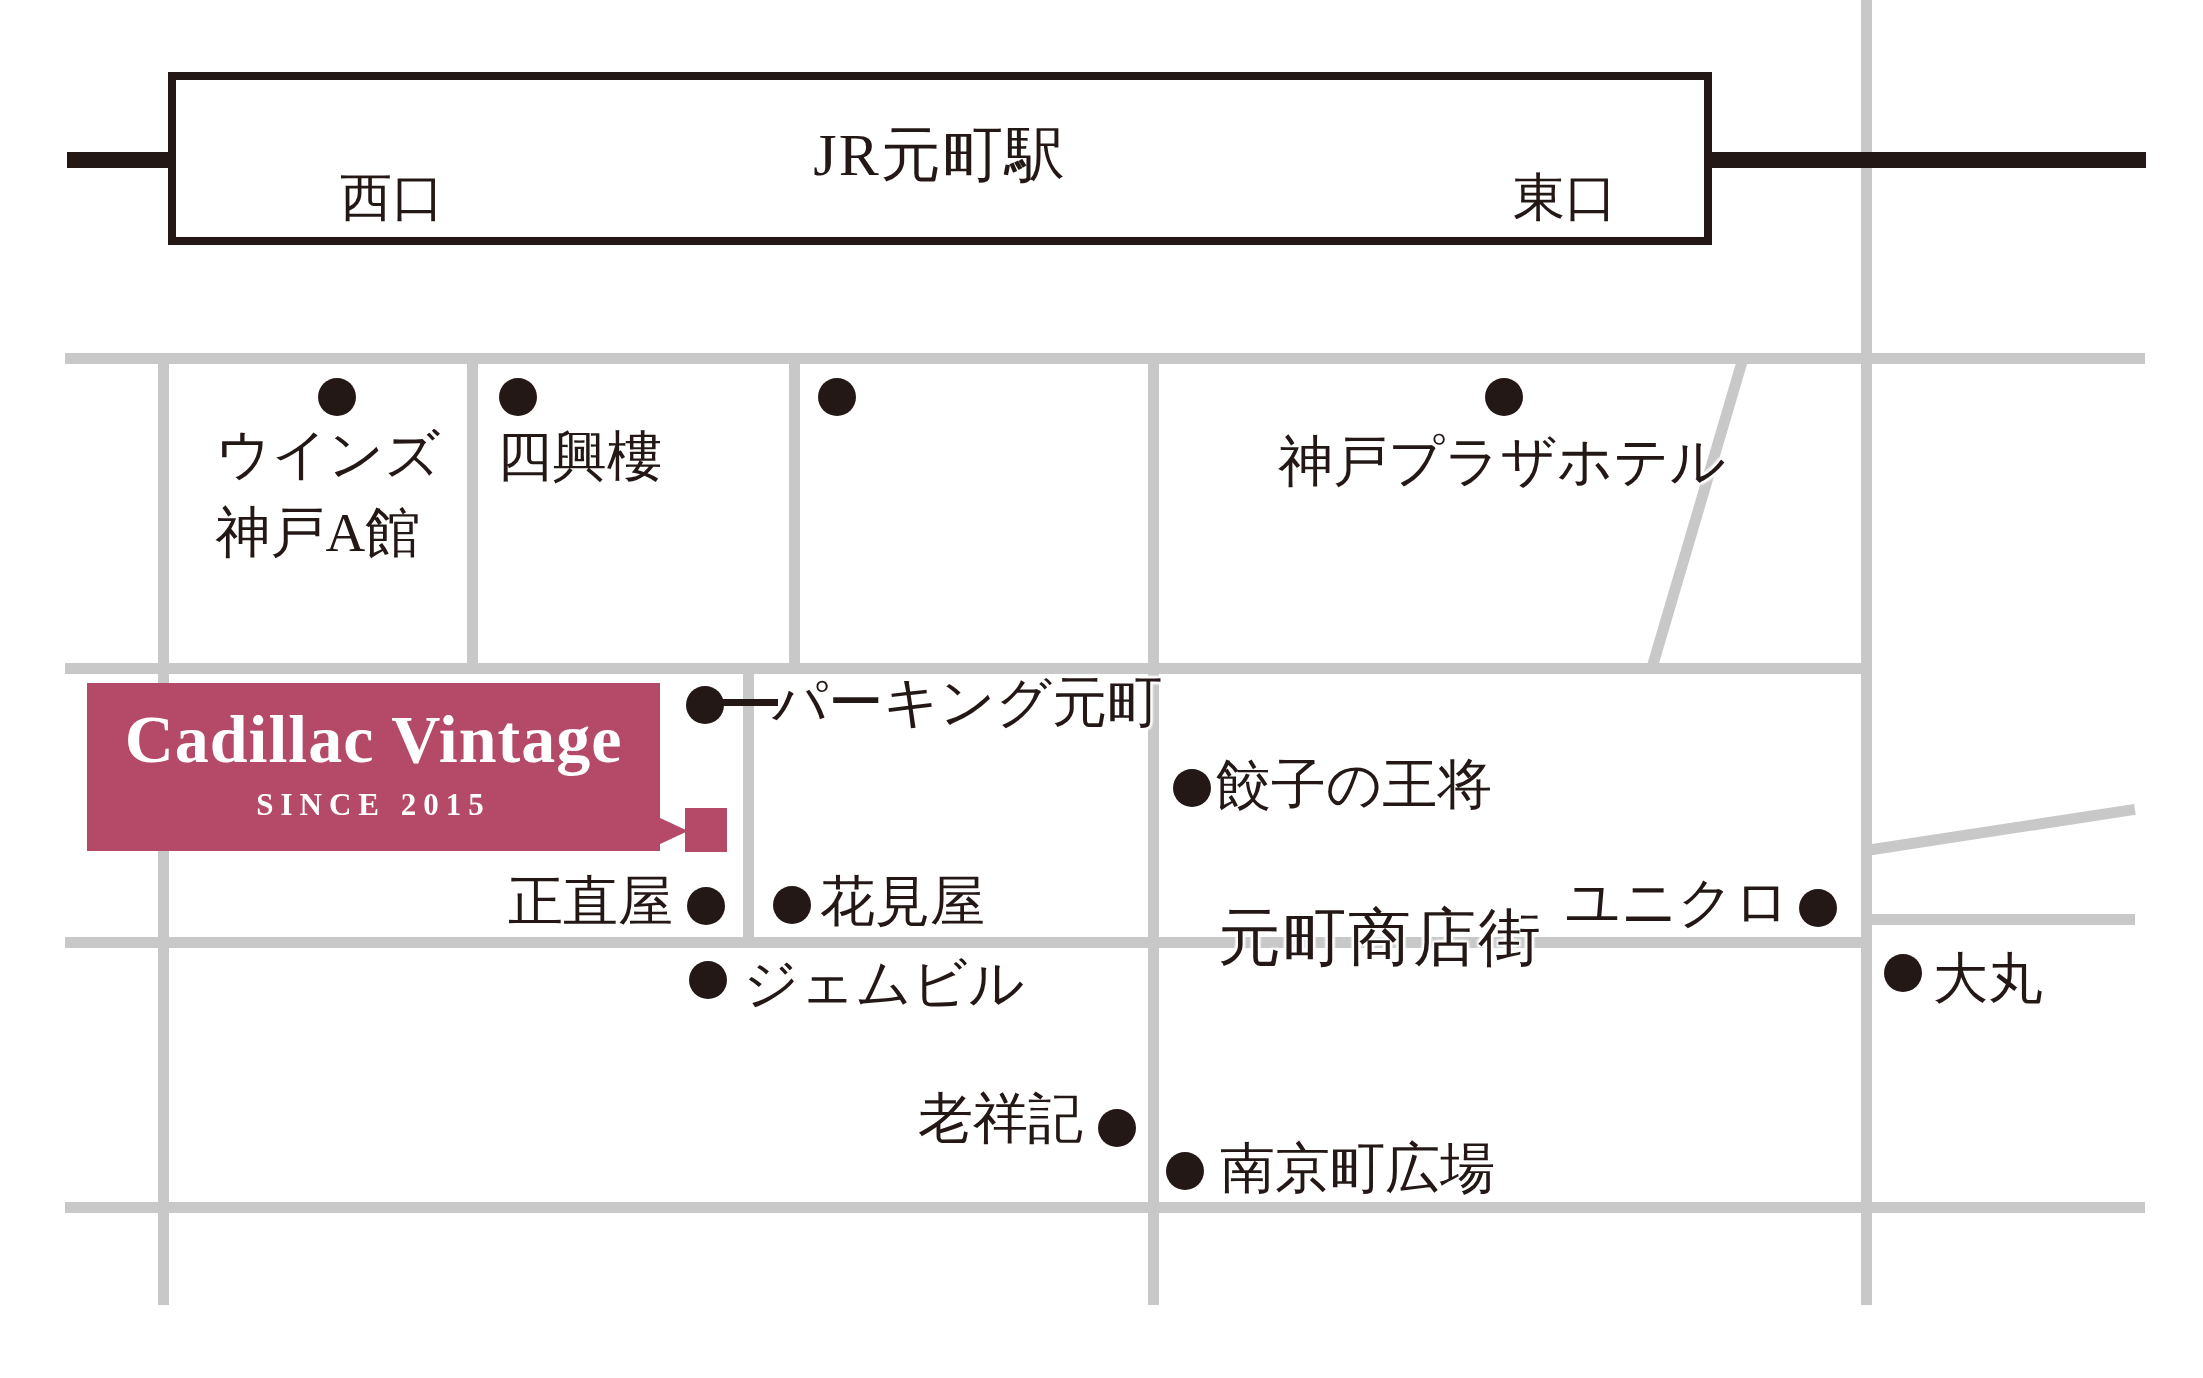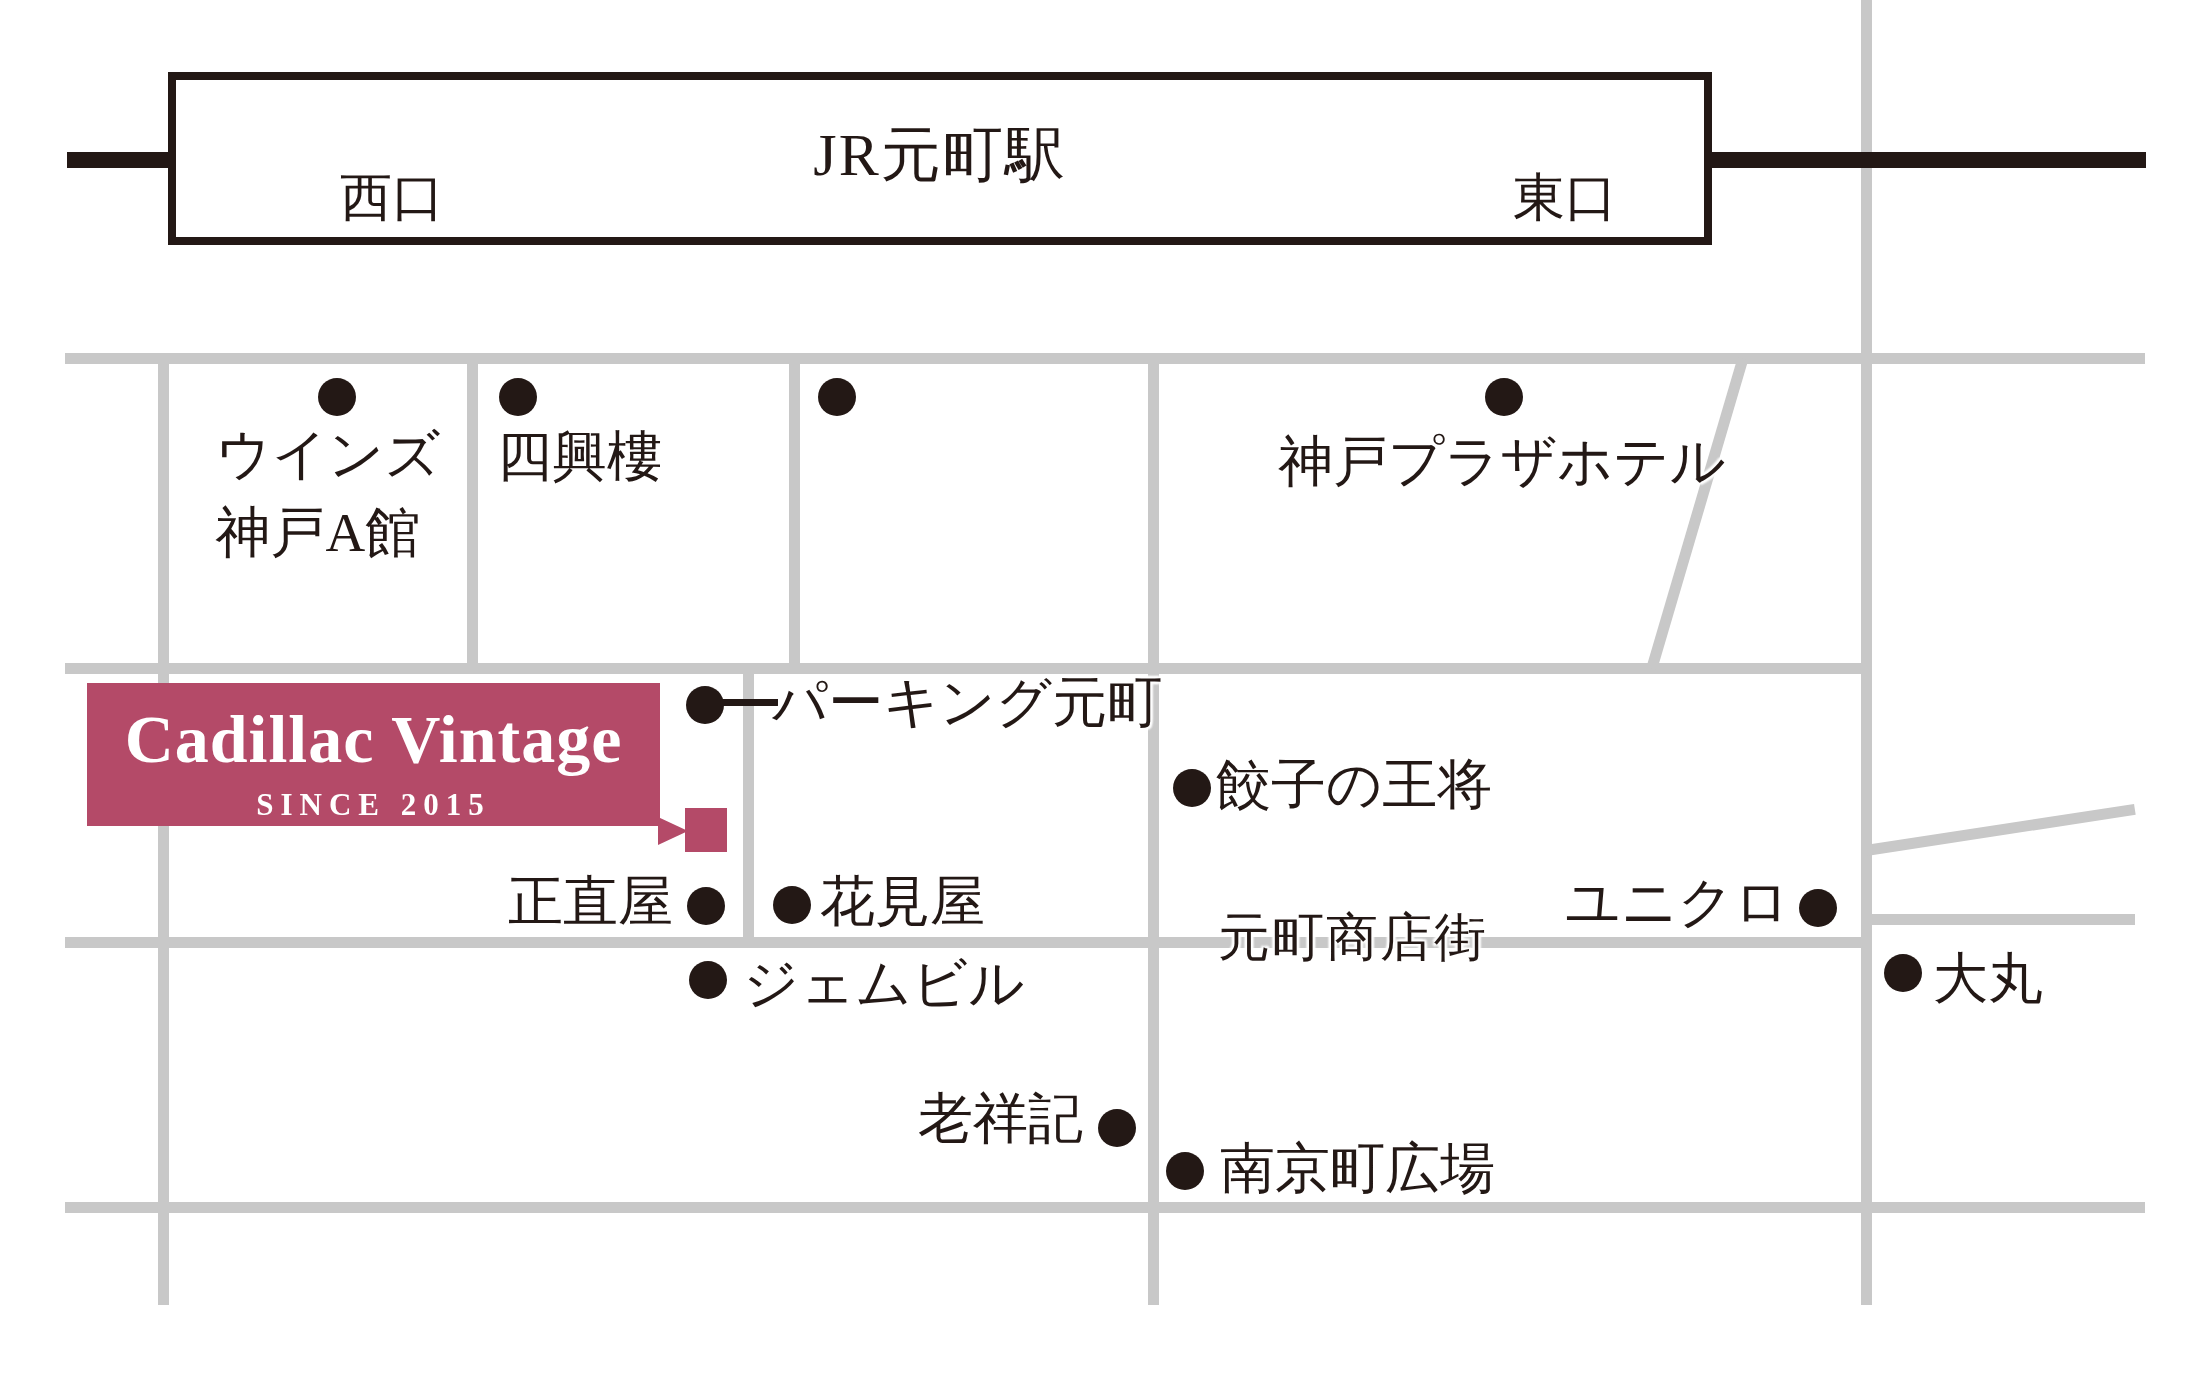--- a/index.html
+++ b/index.html
@@ -71,24 +71,24 @@
   #dot-gem{left:708px;top:980px;}
   #lbl-gem{left:743px;top:983px;}
   #lbl-uniqlo{right:413px;top:902px;}
   #dot-uniqlo{left:1818px;top:908px;}
   #dot-daimaru{left:1903px;top:973px;}
   #lbl-daimaru{left:1933px;top:978px;}
   #lbl-roushouki{right:1120px;top:1118px;margin-left:26px;}
   #dot-roushouki{left:1117px;top:1128px;}
   #dot-nankin{left:1185px;top:1171px;}
   #lbl-nankin{left:1220px;top:1168px;}
-  #lbl-street{left:1218px;top:938px;font-size:52px;letter-spacing:2px;}
+  #lbl-street{left:1218px;top:938px;font-size:63px;letter-spacing:2px;}
   
   .shop-box{
-    position:absolute;left:87px;top:683px;width:573px;height:143px;
+    position:absolute;left:87px;top:683px;width:573px;height:168px;
     background:var(--accent,#b44a68);
   }
   .shop-name{
     position:absolute;left:50%;top:56px;transform:translate(-50%,-50%);
     color:#fff;font-size:68px;font-weight:700;letter-spacing:1px;white-space:nowrap;
   }
   .shop-since{
     position:absolute;left:50%;top:122px;transform:translate(-50%,-50%);
     color:#fff;font-size:31px;font-weight:700;letter-spacing:7px;white-space:nowrap;
   }

